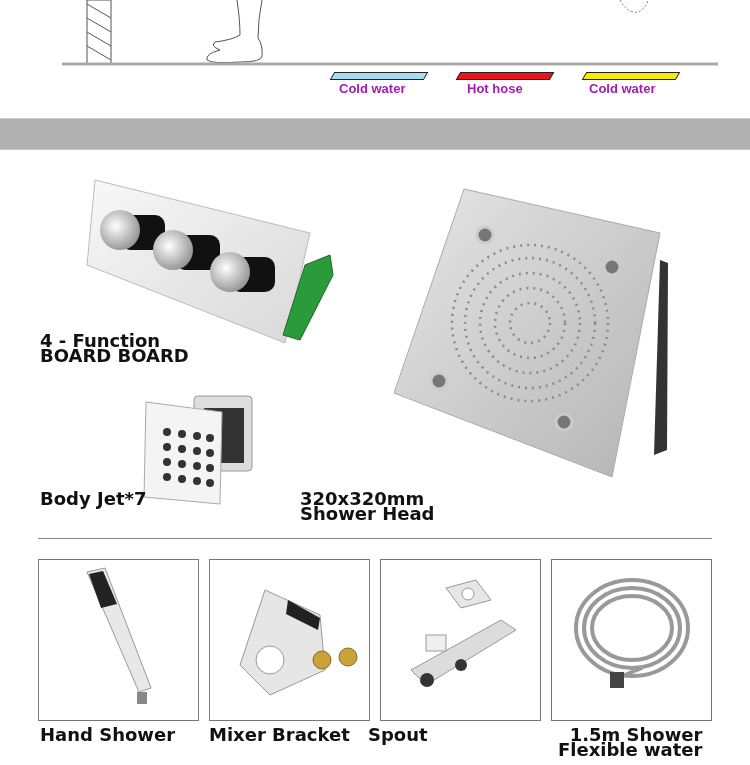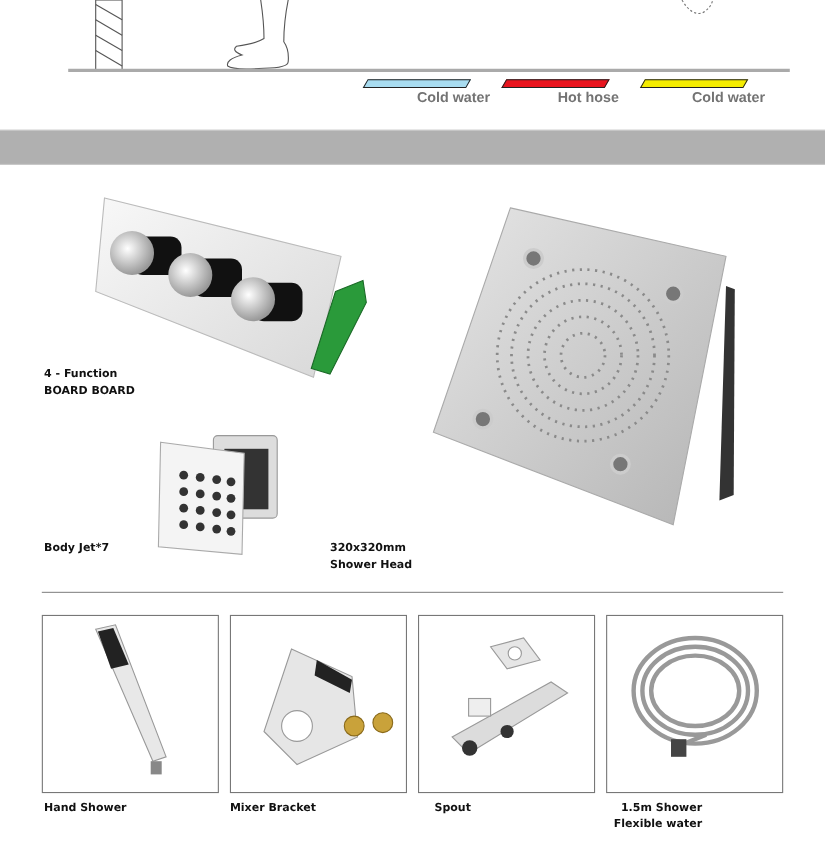--- a/index.html
+++ b/index.html
@@ -1,20 +1,20 @@
 <!DOCTYPE html>
 <html><head>
 <meta charset="utf-8">
 <style>
   html,body{margin:0;padding:0;background:#fff;}
   body{width:750px;height:765px;position:relative;overflow:hidden;font-family:"Liberation Sans",sans-serif;}
   .abs{position:absolute;}
-  .legend-label{font-weight:bold;font-size:13px;color:#737373;margin-left:40px;}
+  .legend-label{font-weight:bold;font-size:13px;color:#a21caf;}
   .bar-swatch{position:absolute;height:6px;border:1px solid #222;transform:skewX(-30deg);}
-  .caption{font-family:"DejaVu Sans",sans-serif;font-weight:bold;font-size:10px;color:#111;line-height:15px;}
+  .caption{font-family:"DejaVu Sans",sans-serif;font-weight:bold;font-size:18px;color:#111;line-height:15px;}
   .tile{position:absolute;border:1px solid #777;background:#fff;width:159px;height:160px;top:559px;}
   .tile-caption{position:absolute;top:727px;text-align:right;}
 </style>
 </head>
 <body>
 
 <div class="abs" style="left:0;top:0;width:750px;height:100px;">
   <svg width="750" height="100">
 
     <rect x="87" y="0" width="24" height="64" fill="#fff" stroke="#555" stroke-width="1"></rect>
@@ -157,21 +157,21 @@
 <div class="tile" style="left:380px;">
   <svg width="159" height="160">
     <polygon points="65,28 95,20 110,40 80,48" fill="#e6e6e6" stroke="#999"></polygon>
     <circle cx="87" cy="34" r="6" fill="#fff" stroke="#999"></circle>
     <polygon points="30,110 120,60 135,70 45,125" fill="#dcdcdc" stroke="#999"></polygon>
     <rect x="45" y="75" width="20" height="16" fill="#eee" stroke="#999"></rect>
     <circle cx="46" cy="120" r="7" fill="#333"></circle>
     <circle cx="80" cy="105" r="6" fill="#333"></circle>
   </svg>
 </div>
-<div class="tile-caption caption" style="left:395px;">Spout</div>
+<div class="tile-caption caption" style="left:368px;">Spout</div>
 
 <div class="tile" style="left:551px;">
   <svg width="159" height="160">
     <g fill="none" stroke="#999" stroke-width="4">
       <ellipse cx="80" cy="68" rx="56" ry="48"></ellipse>
       <ellipse cx="80" cy="68" rx="48" ry="40"></ellipse>
       <ellipse cx="80" cy="68" rx="40" ry="32"></ellipse>
     </g>
     <line x1="60" y1="120" x2="90" y2="108" stroke="#999" stroke-width="4"></line>
     <rect x="58" y="112" width="14" height="16" fill="#444"></rect>

